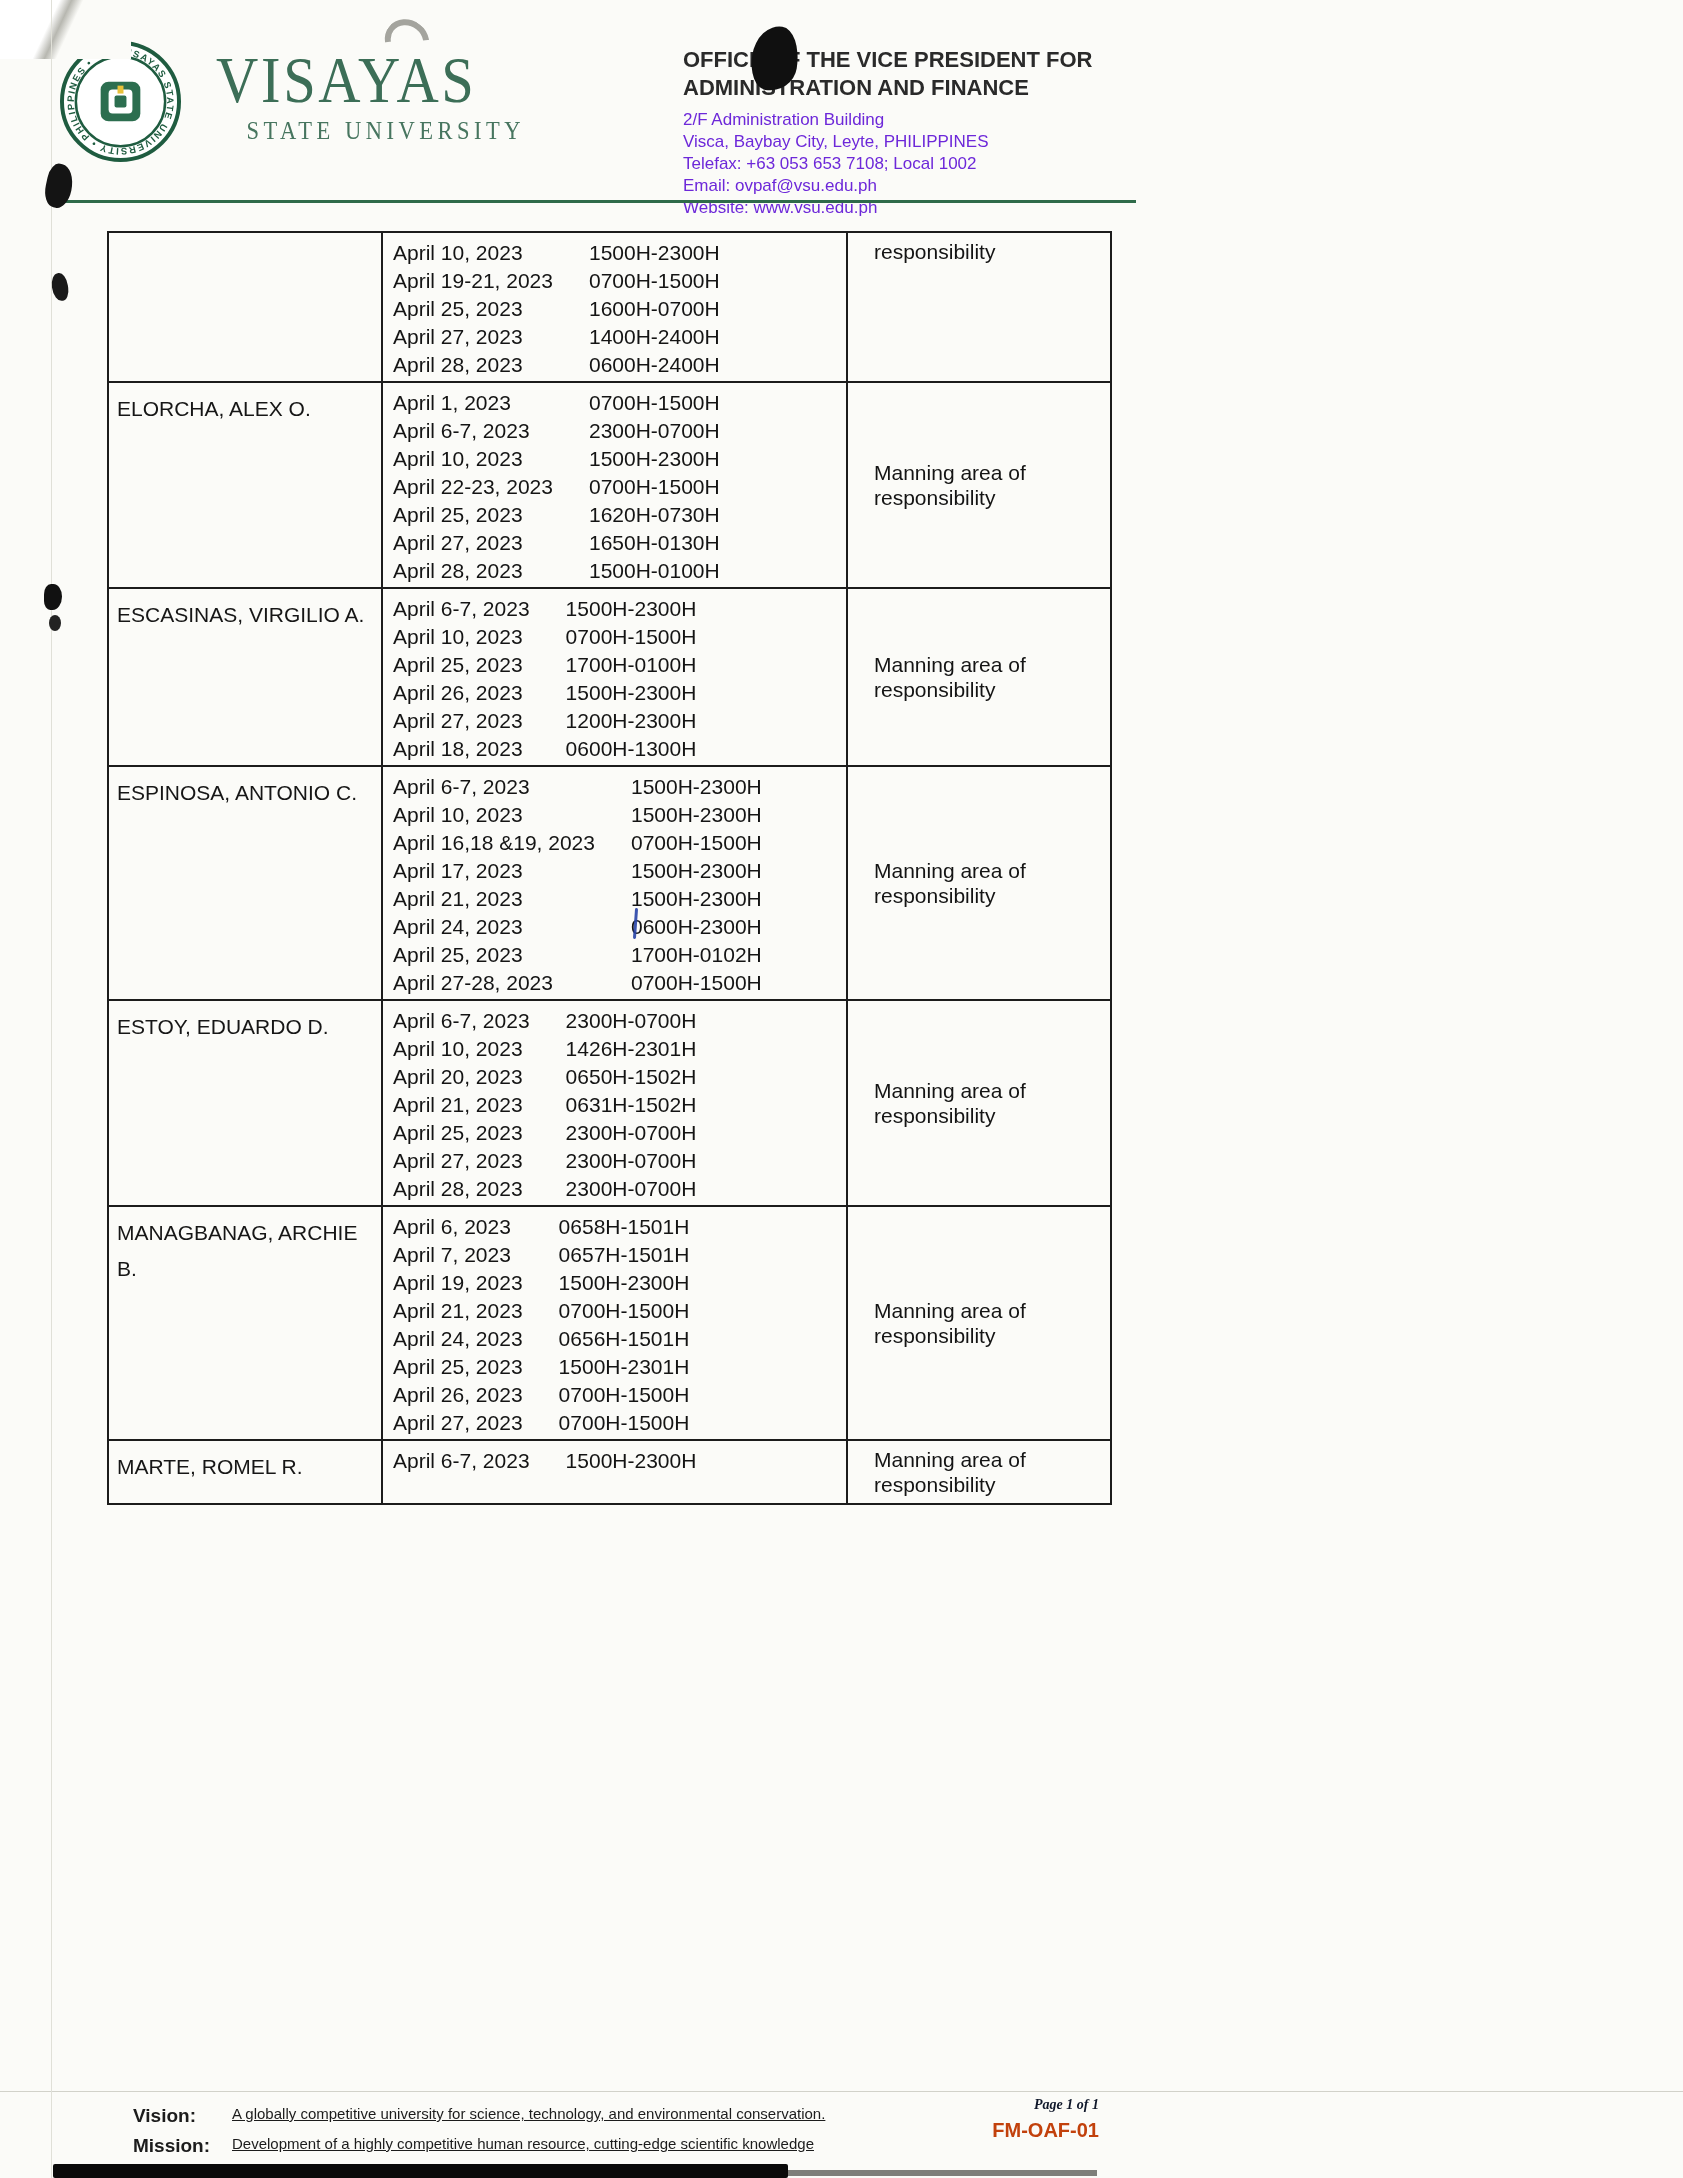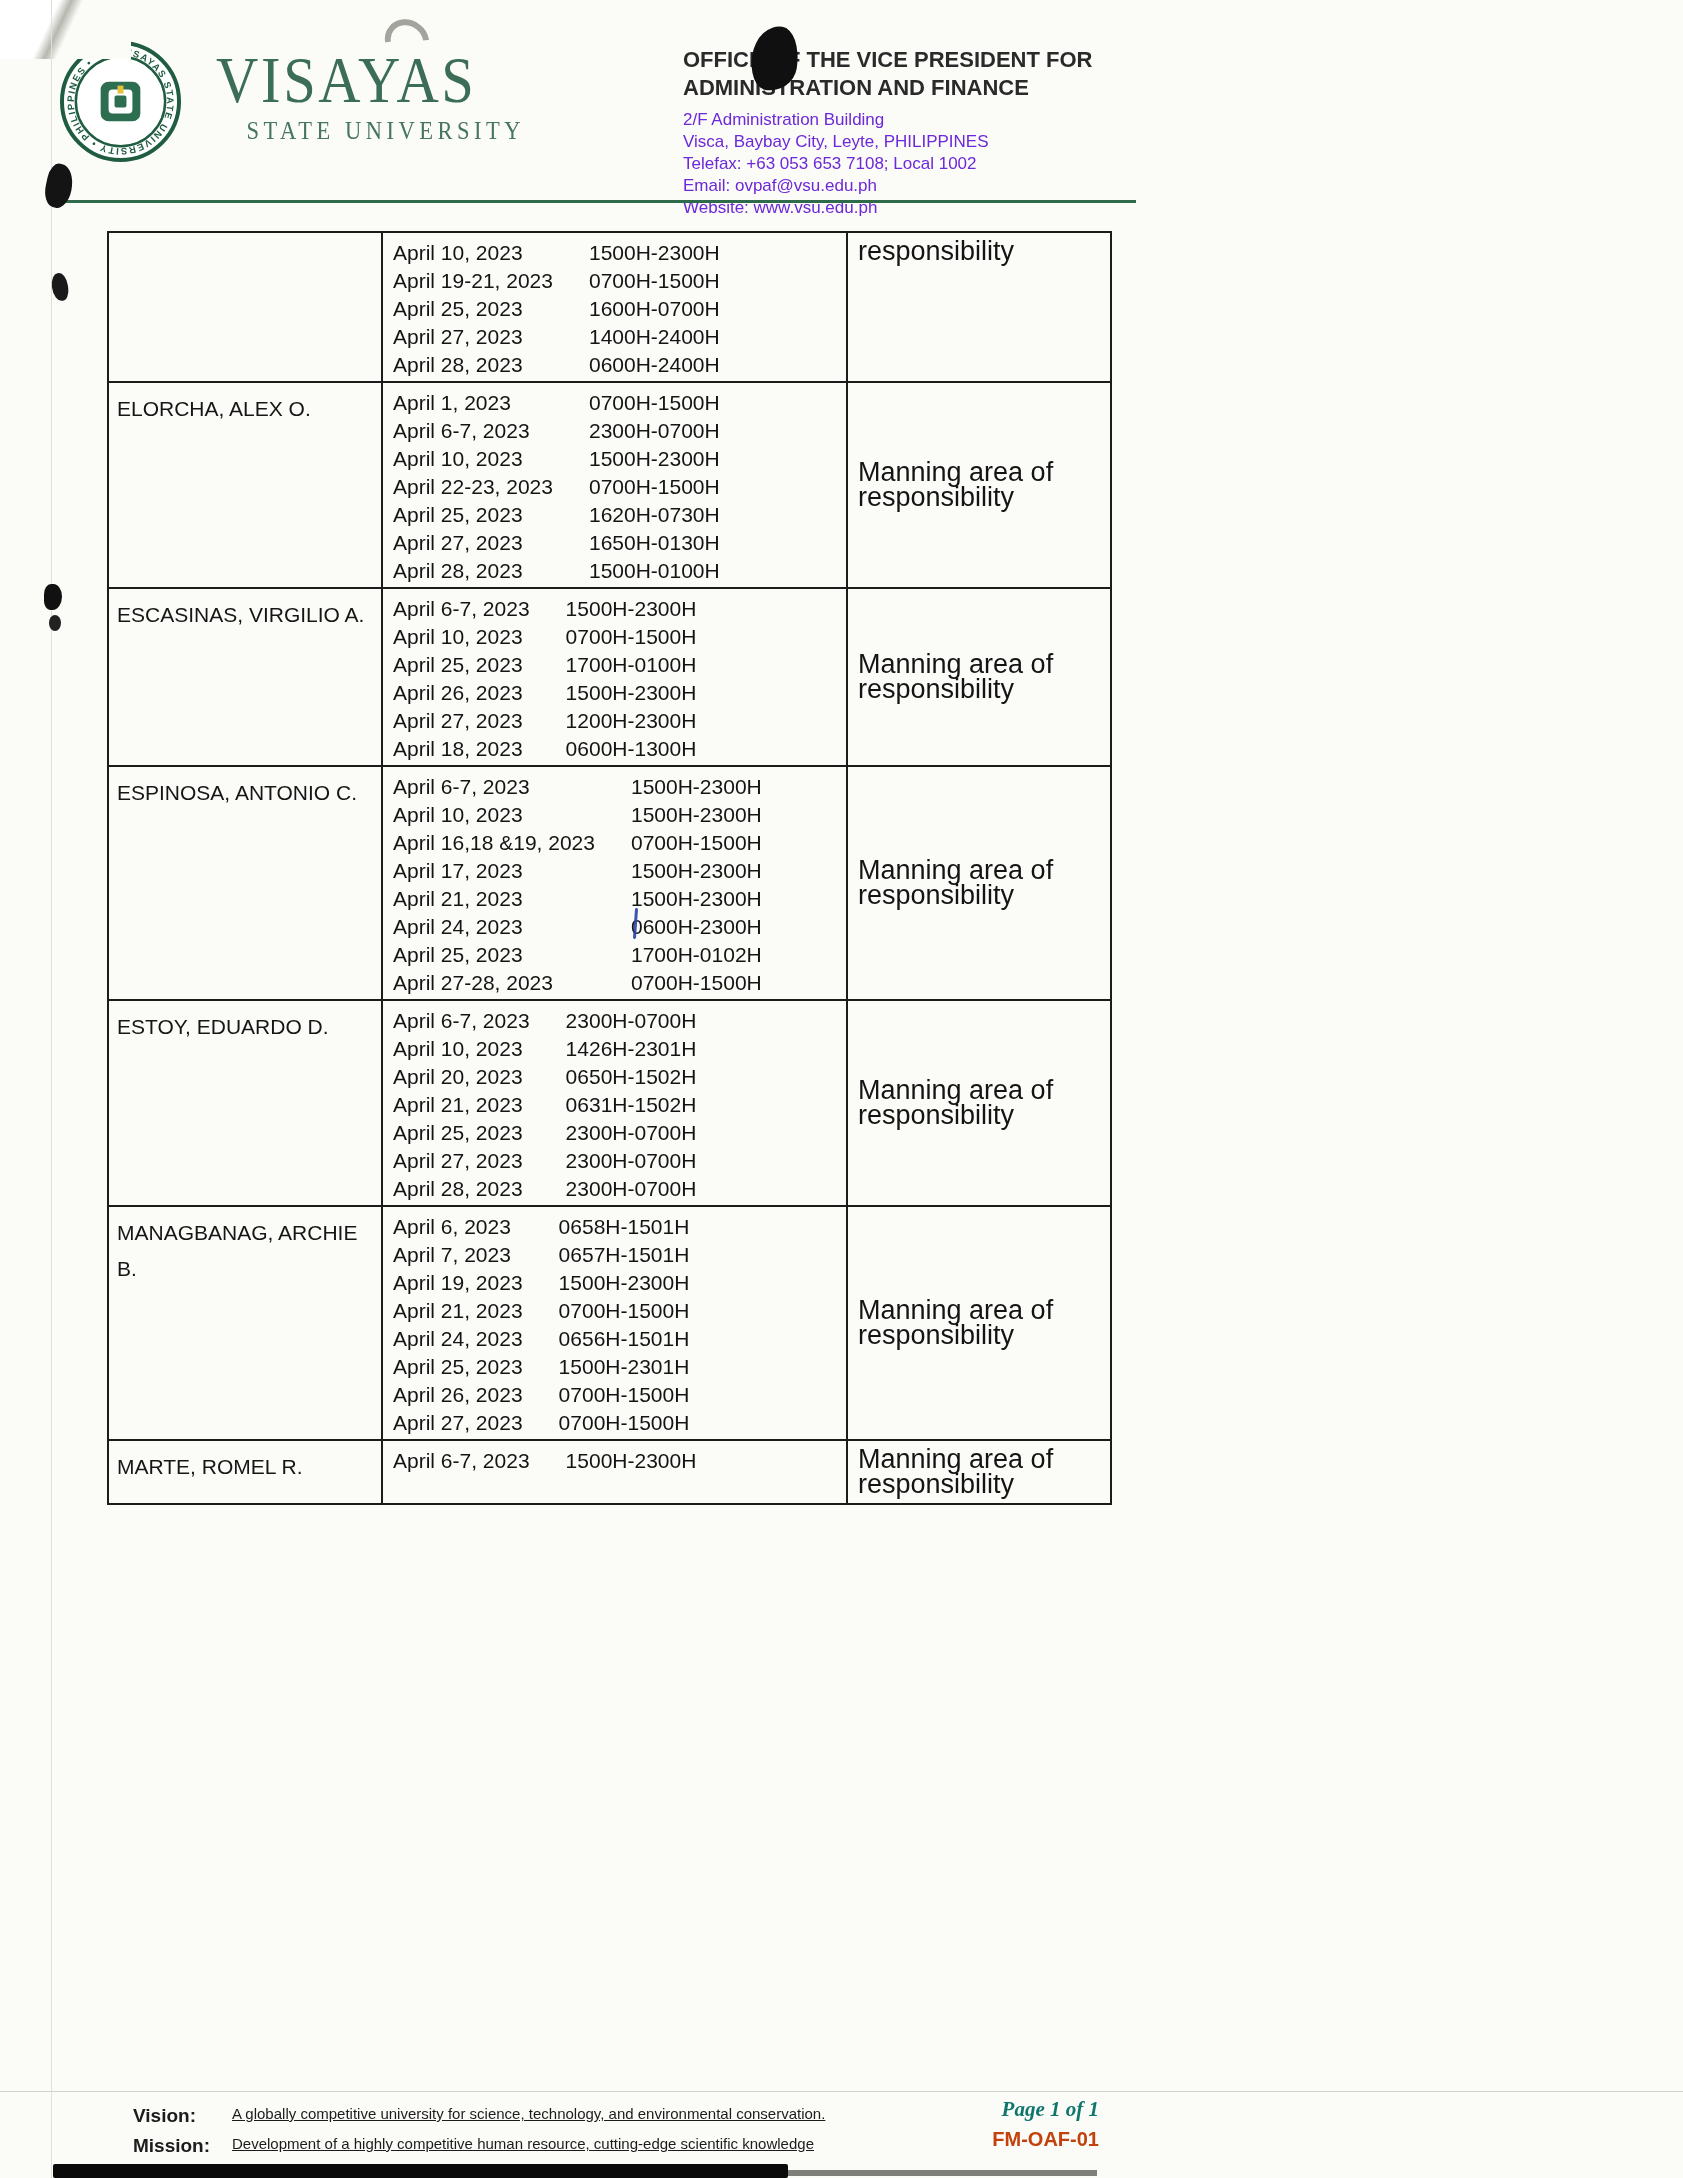--- a/index.html
+++ b/index.html
@@ -18,35 +18,35 @@
   .office-line { font-size:17px; line-height:22px; color:#6d28d9; }
   .green-rule { position:absolute; left:54px; top:200px; width:1082px; height:3px; background:#2f6b4a; }
 
   
   .schedule-table { position:absolute; left:107px; top:231px; width:1004px; border-collapse:collapse; table-layout:fixed; }
   .schedule-table td { border:2px solid #1c1c1c; }
   .name-cell { vertical-align:top; padding:8px 14px 4px 8px; font-size:21px; line-height:36px; color:#161616; }
   .sched-cell { vertical-align:top; padding:6px 8px 2px 10px; }
   .sched-grid { display:grid; grid-template-columns:max-content max-content; column-gap:36px; }
   .sched-date, .sched-time { font-size:21px; line-height:28px; color:#141414; white-space:nowrap; }
-  .remark-cell { padding:6px 8px 6px 10px; font-size:27px; line-height:25px; color:#141414; }
+  .remark-cell { padding:6px 8px 6px 26px; font-size:21px; line-height:25px; color:#141414; }
   .valign-top { vertical-align:top; }
   .valign-middle { vertical-align:middle; }
   .schedule-table tr:last-child td { height:51px; }
   .pen-mark { position:relative; }
   .pen-mark::after { content:""; position:absolute; left:3px; top:-5px; width:3px; height:31px; background:#2743a6; border-radius:2px; transform:rotate(4deg); opacity:.9; }
 
   
   .footer-rule { position:absolute; left:0; top:2091px; width:1683px; height:1px; background:#d2d2ca; }
   .footer-block { position:absolute; left:109px; top:2105px; width:881px; }
   .footer-row { display:flex; margin-bottom:8px; }
   .footer-label { width:99px; font-size:19px; font-weight:bold; color:#1c1c1c;margin-left:24px; }
   .footer-text { font-size:15px; color:#1c1c1c; white-space:nowrap;text-decoration:underline; }
   .footer-right { position:absolute; left:931px; top:2097px; width:168px; text-align:right; }
-  .page-number { font-family:"Liberation Serif","DejaVu Serif",serif; font-style:italic; font-size:21px; font-weight:bold; color:#0f766e; }
+  .page-number { font-family:"Liberation Serif","DejaVu Serif",serif; font-style:italic; font-size:14px; font-weight:bold; color:#0f172a; }
   .form-code { font-size:20px; font-weight:bold; color:#c2410c; margin-top:6px; }
 
   
   .artifact { position:absolute; pointer-events:none; }
   .corner-fold { left:-8px; top:-8px; width:139px; height:67px;
       background:linear-gradient(115deg,#ffffff 42%,#b7b7b0 49%,#fbfbf8 56%); }
   .edge-line { left:51px; top:0; width:1px; height:2178px; background:#e0e0d8; }
   .blob-left-1 { left:46px; top:164px; width:26px; height:44px; background:#141414; border-radius:40% 60% 50% 50%; transform:rotate(12deg); }
   .blob-left-2 { left:52px; top:273px; width:16px; height:28px; background:#1a1a1a; border-radius:50% 50% 45% 55%; transform:rotate(-8deg); }
   .blob-left-3 { left:44px; top:584px; width:18px; height:26px; background:#111; border-radius:45% 55% 60% 40%; }

